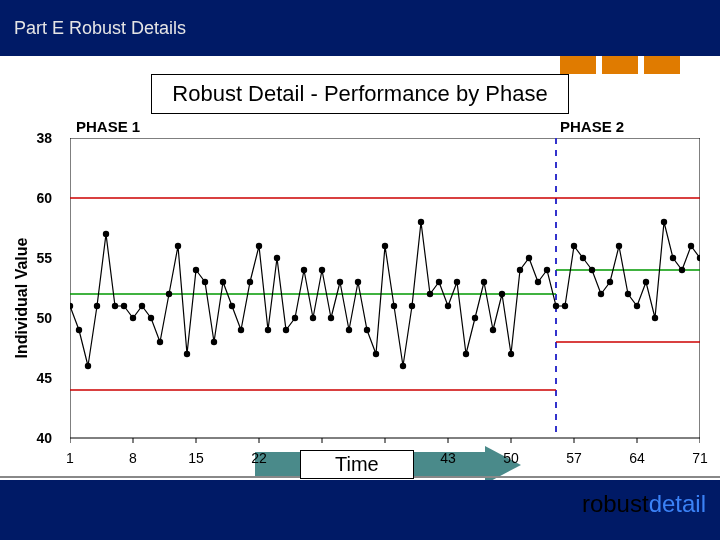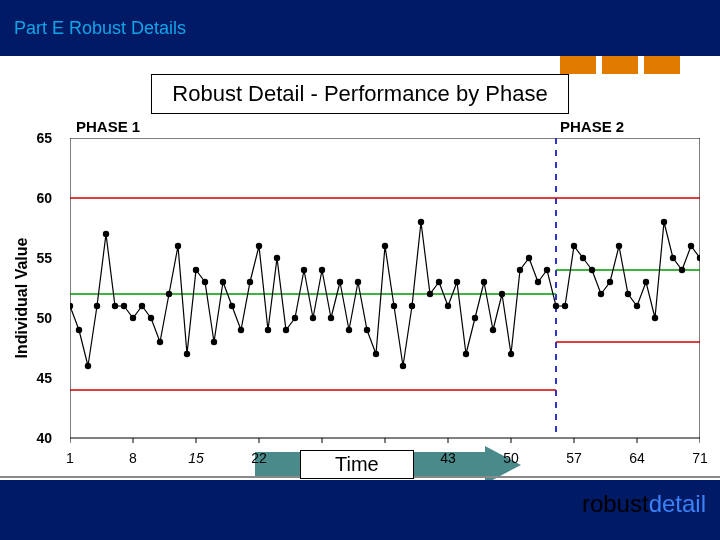--- a/index.html
+++ b/index.html
@@ -1,16 +1,16 @@
 <!DOCTYPE html>
 <html><head>
 <meta charset="utf-8">
 <style>
   html,body{margin:0;padding:0;width:720px;height:540px;font-family:Arial,Helvetica,sans-serif;background:#fff;overflow:hidden}
-  .header{background:#001a66;color:#0ea5e9;height:56px;display:flex;align-items:center;justify-content:space-between;padding:0 14px 0 14px;box-sizing:border-box}
+  .header{background:#001a66;color:#e5e5e5;height:56px;display:flex;align-items:center;justify-content:space-between;padding:0 14px 0 14px;box-sizing:border-box}
   .header-left{font-size:18px}
   .header-right{font-size:30px;font-weight:400}
   .orange-strip{height:18px;background:#fff;position:relative}
   .orange-strip .blocks{position:absolute;right:40px;top:0;display:flex}
   .orange-strip .blocks div{width:36px;height:18px;margin-left:6px;background:#e07b00}
   .subtitle-wrap{text-align:center;}
   .subtitle{display:inline-block;background:#fff;border:1px solid #000;padding:6px 20px;font-size:22px}
   .chart-area{position:relative;width:700px;height:360px;margin:4px auto 1px auto}
   .phase-label{position:absolute;font:bold 15px Arial}
   .ylab{position:absolute;left:-2px;top:50%;transform:translate(-50%,-50%) rotate(-90deg);font:bold 16px Arial;transform-origin:center}
@@ -148,29 +148,29 @@
       <line x1="-5" y1="120" x2="0" y2="120" stroke="#000"></line>
       <line x1="-5" y1="60" x2="0" y2="60" stroke="#000"></line>
       <line x1="-5" y1="0" x2="0" y2="0" stroke="#000"></line>
     </svg>
 
   <div class="arrow">
     <div class="shaft"></div>
       <div class="head"></div>
   </div>
   <span class="time-box">Time</span>
-<div class="ytick" style="top: 12px;">65</div>
+<div class="ytick" style="top: 12px;">38</div>
     <div class="ytick" style="top: 72px;">60</div>
     <div class="ytick" style="top: 132px;">55</div>
     <div class="ytick" style="top: 192px;">50</div>
     <div class="ytick" style="top: 252px;">45</div>
     <div class="ytick" style="top: 312px;">40</div>
     <div class="xtick" style="left: 45px;">1</div>
     <div class="xtick" style="left: 108px;">8</div>
-    <div class="xtick" style="left: 171px; font-style: italic;">15</div>
+    <div class="xtick" style="left: 171px;">15</div>
     <div class="xtick" style="left: 234px;">22</div>
     <div class="xtick" style="left: 297px;">29</div>
     <div class="xtick" style="left: 360px;">36</div>
     <div class="xtick" style="left: 423px;">43</div>
     <div class="xtick" style="left: 486px;">50</div>
     <div class="xtick" style="left: 549px;">57</div>
     <div class="xtick" style="left: 612px;">64</div>
     <div class="xtick" style="left: 675px; text-align: center;">71</div>
   </div>
 

